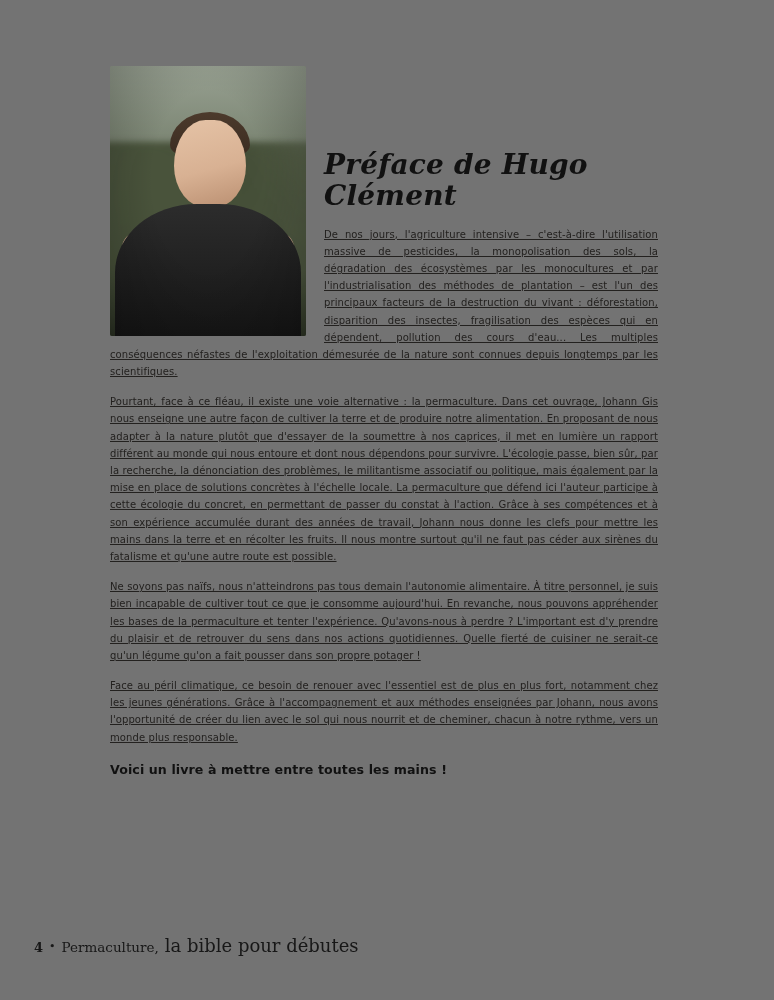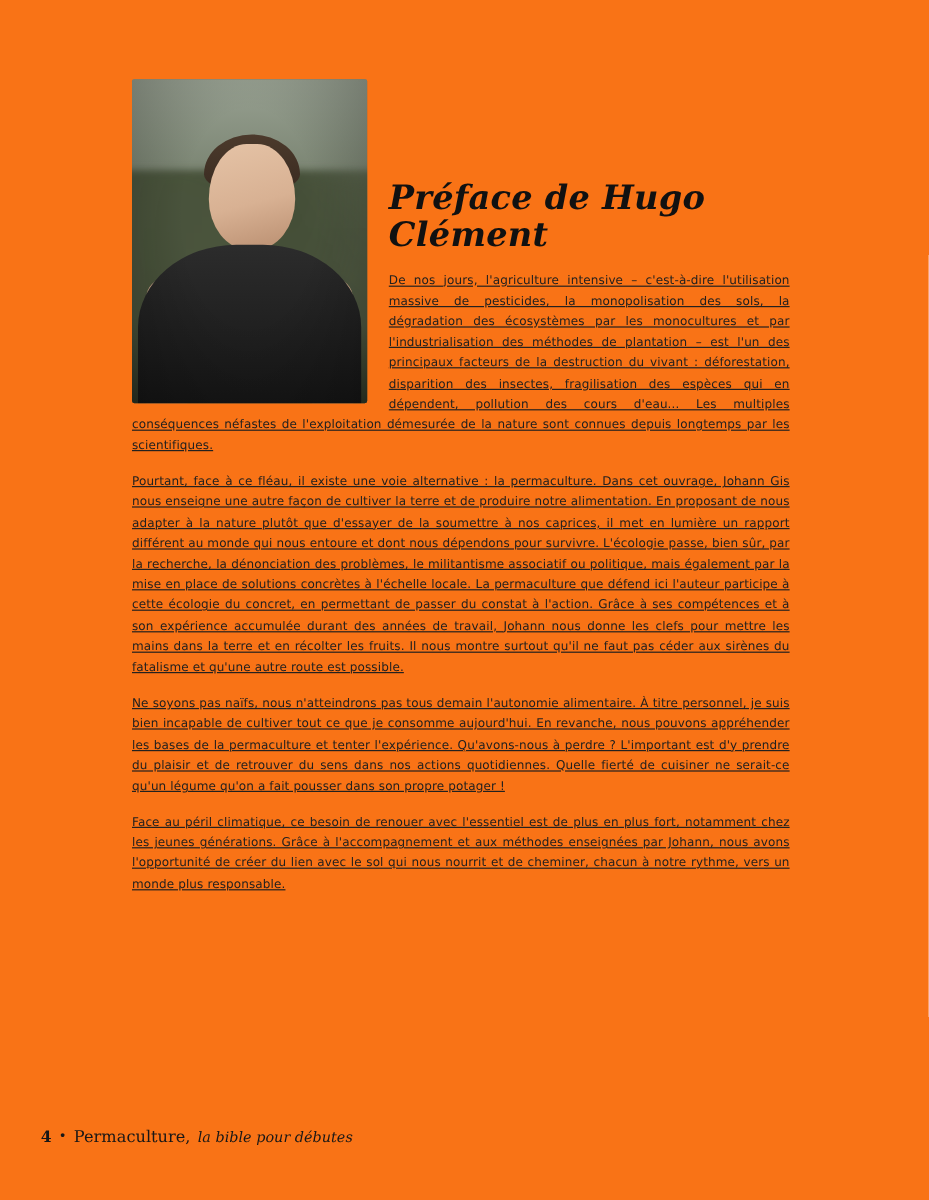--- a/index.html
+++ b/index.html
@@ -11,21 +11,21 @@
     width: 774px;
     height: 1000px;
     position: relative;
     font-family: "DejaVu Sans", sans-serif;
     color: #222222;
     overflow: hidden;
   }
   .page {
     position: absolute;
     inset: 0;
-    background: #f97316;
+    background: #737373;
   }
   .content {
     position: absolute;
     left: 110px;
     top: 62px;
     width: 548px;
   }
   
   .photo {
     float: left;
@@ -152,22 +152,21 @@
     font-size: 11px;
     line-height: 1;
     position: relative;
     top: -2px;
   }
   .footer .book-title {
     font-size: 13.5px;
     font-weight: 400;
   }
   .footer .book-sub {
-    font-size: 12px;
-    font-style: italic;
+    font-size: 18px;
     font-weight: 400;
   }
   .clear { clear: both; }
 </style>
 </head>
 <body>
 
 <div class="page">
   <div class="content">
 
@@ -182,20 +181,21 @@
       <div class="vignette"></div>
     </div>
 
     <h1 class="preface-title">Préface de Hugo Clément</h1>
 
     <p class="body-text first">De nos jours, l'agriculture intensive – c'est-à-dire l'utilisation massive de pesticides, la monopolisation des sols, la dégradation des écosystèmes par les monocultures et par l'industrialisation des méthodes de plantation – est l'un des principaux facteurs de la destruction du vivant : déforestation, disparition des insectes, fragilisation des espèces qui en dépendent, pollution des cours d'eau... Les multiples conséquences néfastes de l'exploitation démesurée de la nature sont connues depuis longtemps par les scientifiques.</p>
     <div class="clear"></div>
     <p class="body-text">Pourtant, face à ce fléau, il existe une voie alternative : la permaculture. Dans cet ouvrage, Johann Gis nous enseigne une autre façon de cultiver la terre et de produire notre alimentation. En proposant de nous adapter à la nature plutôt que d'essayer de la soumettre à nos caprices, il met en lumière un rapport différent au monde qui nous entoure et dont nous dépendons pour survivre. L'écologie passe, bien sûr, par la recherche, la dénonciation des problèmes, le militantisme associatif ou politique, mais également par la mise en place de solutions concrètes à l'échelle locale. La permaculture que défend ici l'auteur participe à cette écologie du concret, en permettant de passer du constat à l'action. Grâce à ses compétences et à son expérience accumulée durant des années de travail, Johann nous donne les clefs pour mettre les mains dans la terre et en récolter les fruits. Il nous montre surtout qu'il ne faut pas céder aux sirènes du fatalisme et qu'une autre route est possible.</p>
     <p class="body-text">Ne soyons pas naïfs, nous n'atteindrons pas tous demain l'autonomie alimentaire. À titre personnel, je suis bien incapable de cultiver tout ce que je consomme aujourd'hui. En revanche, nous pouvons appréhender les bases de la permaculture et tenter l'expérience. Qu'avons-nous à perdre ? L'important est d'y prendre du plaisir et de retrouver du sens dans nos actions quotidiennes. Quelle fierté de cuisiner ne serait-ce qu'un légume qu'on a fait pousser dans son propre potager !</p>
     <p class="body-text">Face au péril climatique, ce besoin de renouer avec l'essentiel est de plus en plus fort, notamment chez les jeunes générations. Grâce à l'accompagnement et aux méthodes enseignées par Johann, nous avons l'opportunité de créer du lien avec le sol qui nous nourrit et de cheminer, chacun à notre rythme, vers un monde plus responsable.</p>
+    <p class="closing">Voici un livre à mettre entre toutes les mains !</p>
   </div>
 
   <div class="footer">
     <span class="page-num">4</span>
     <span class="dot">•</span>
     <span class="book-title">Permaculture,</span>
     <span class="book-sub">la bible pour débutes</span>
   </div>
 </div>
 

